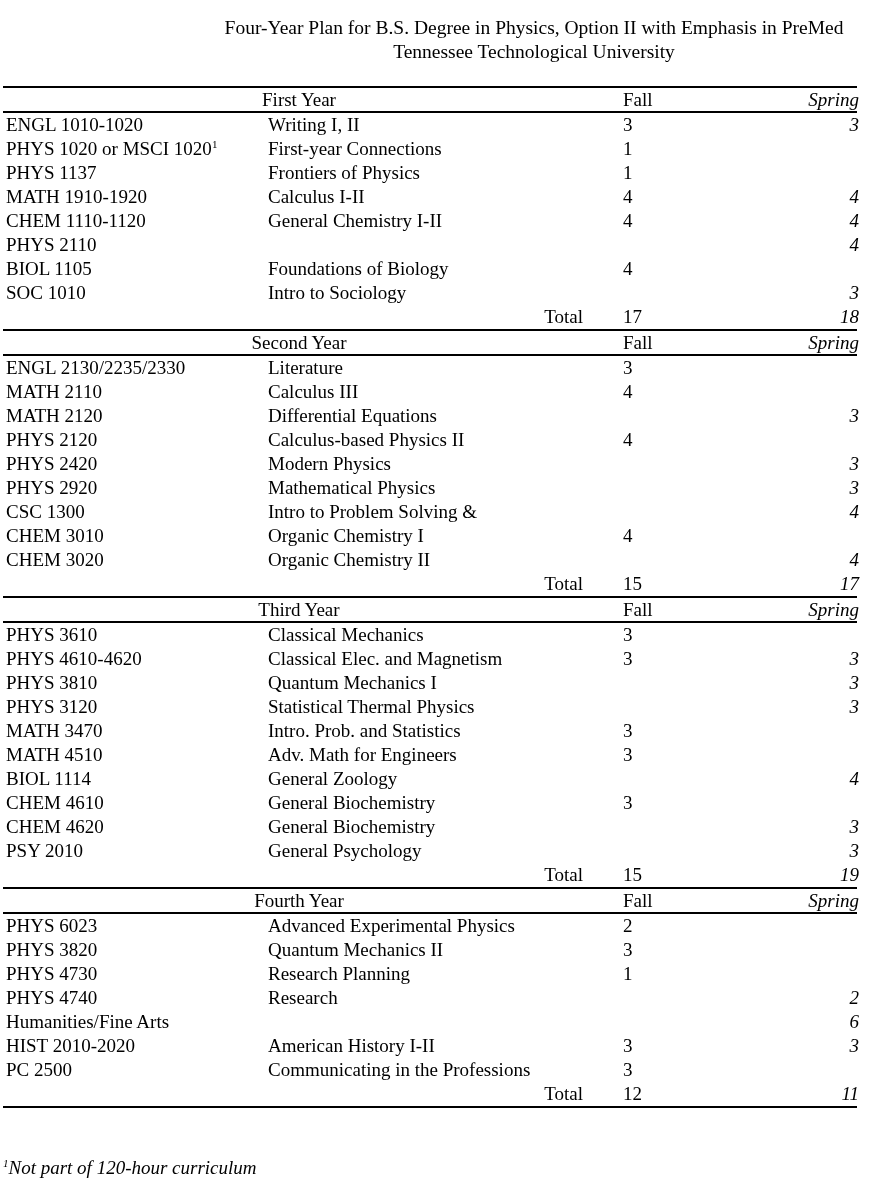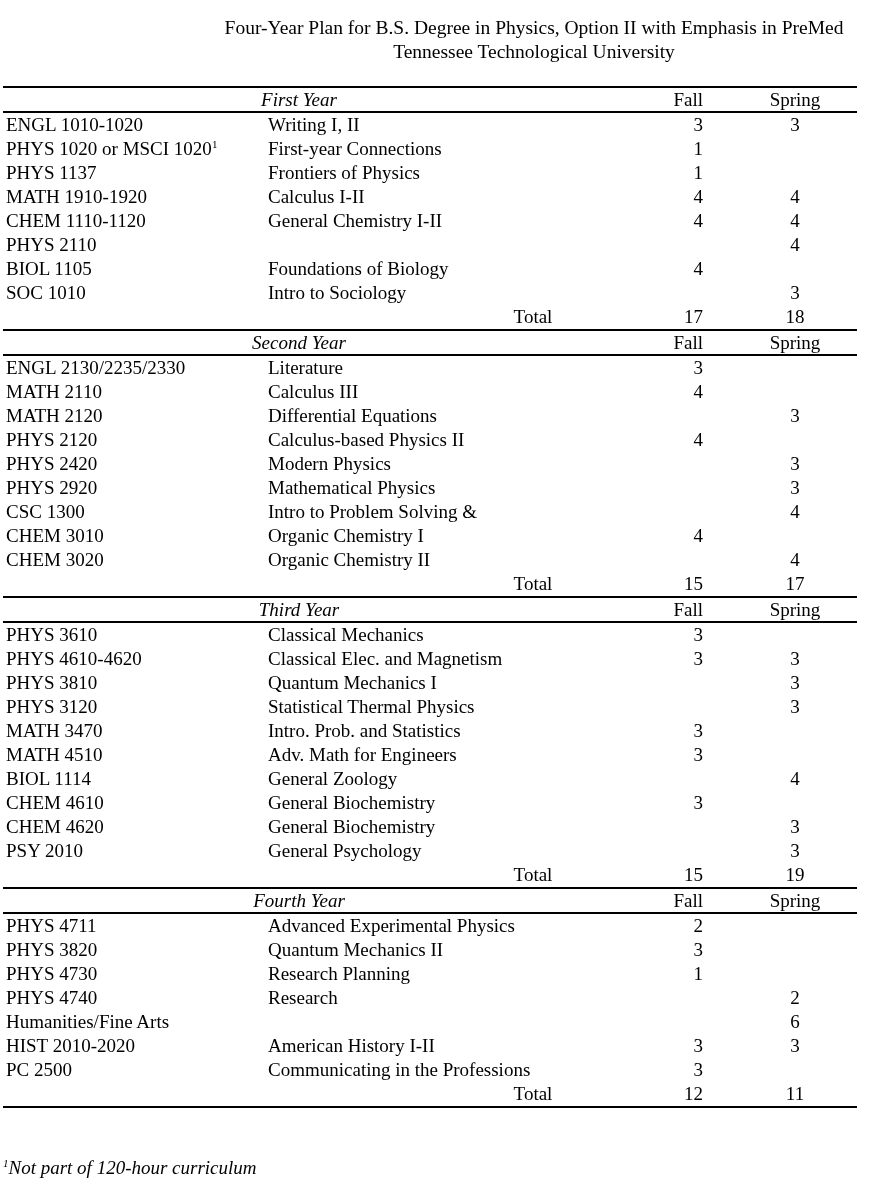--- a/index.html
+++ b/index.html
@@ -14,24 +14,24 @@
   }
   #title1 { top: 16px; }
   #title2 { top: 40px; }
   .plan { position: absolute; left: 3px; top: 86px; width: 854px; }
   .year { position: relative; }
   .rule { height: 0; border-top: 2px solid #000; }
   .row { position: relative; height: 24px; line-height: 24px; white-space: nowrap; }
   .hdr { height: 23px; line-height: 24px; border-bottom: 2px solid #000; }
   .c-code { position: absolute; left: 3px; }
   .c-title { position: absolute; left: 265px; }
-  .c-year { position: absolute; left: 120px; width: 352px; text-align: center; font-style: italic; }
-  .c-fall { position: absolute; left: 620px; width: 80px; text-align: right; }
-  .c-spring { position: absolute; left: 752px; width: 80px; text-align: center; }
-  .c-total { position: absolute; left: 480px; width: 100px; text-align: center; }
+  .c-year { position: absolute; left: 120px; width: 352px; text-align: center; }
+  .c-fall { position: absolute; left: 620px; width: 80px; text-align: left; }
+  .c-spring { position: absolute; left: 776px; width: 80px; text-align: right; font-style: italic; }
+  .c-total { position: absolute; left: 480px; width: 100px; text-align: right; }
   sup { font-size: 11px; vertical-align: top; line-height: 14px; }
   .footnote { position: absolute; left: 3px; top: 1156px; font-size: 19px; line-height: 24px; font-style: italic; }
   .footnote sup { font-size: 11px; }
 </style>
 </head>
 <body>
 
 <div class="title" id="title1">Four-Year Plan for B.S. Degree in Physics, Option II with Emphasis in PreMed</div>
 <div class="title" id="title2">Tennessee Technological University</div>
 
@@ -237,21 +237,21 @@
       </div>
     </div>
     <div class="year">
       <div class="rule"></div>
       <div class="row hdr">
         <span class="c-year">Fourth Year</span>
         <span class="c-fall">Fall</span>
         <span class="c-spring">Spring</span>
       </div>
       <div class="row">
-        <span class="c-code"><span>PHYS 4711</span></span>
+        <span class="c-code"><span>PHYS 6023</span></span>
         <span class="c-title">Advanced Experimental Physics</span>
         <span class="c-fall">2</span>
         <span class="c-spring"></span>
       </div>
       <div class="row">
         <span class="c-code"><span>PHYS 3820</span></span>
         <span class="c-title">Quantum Mechanics II</span>
         <span class="c-fall">3</span>
         <span class="c-spring"></span>
       </div>

